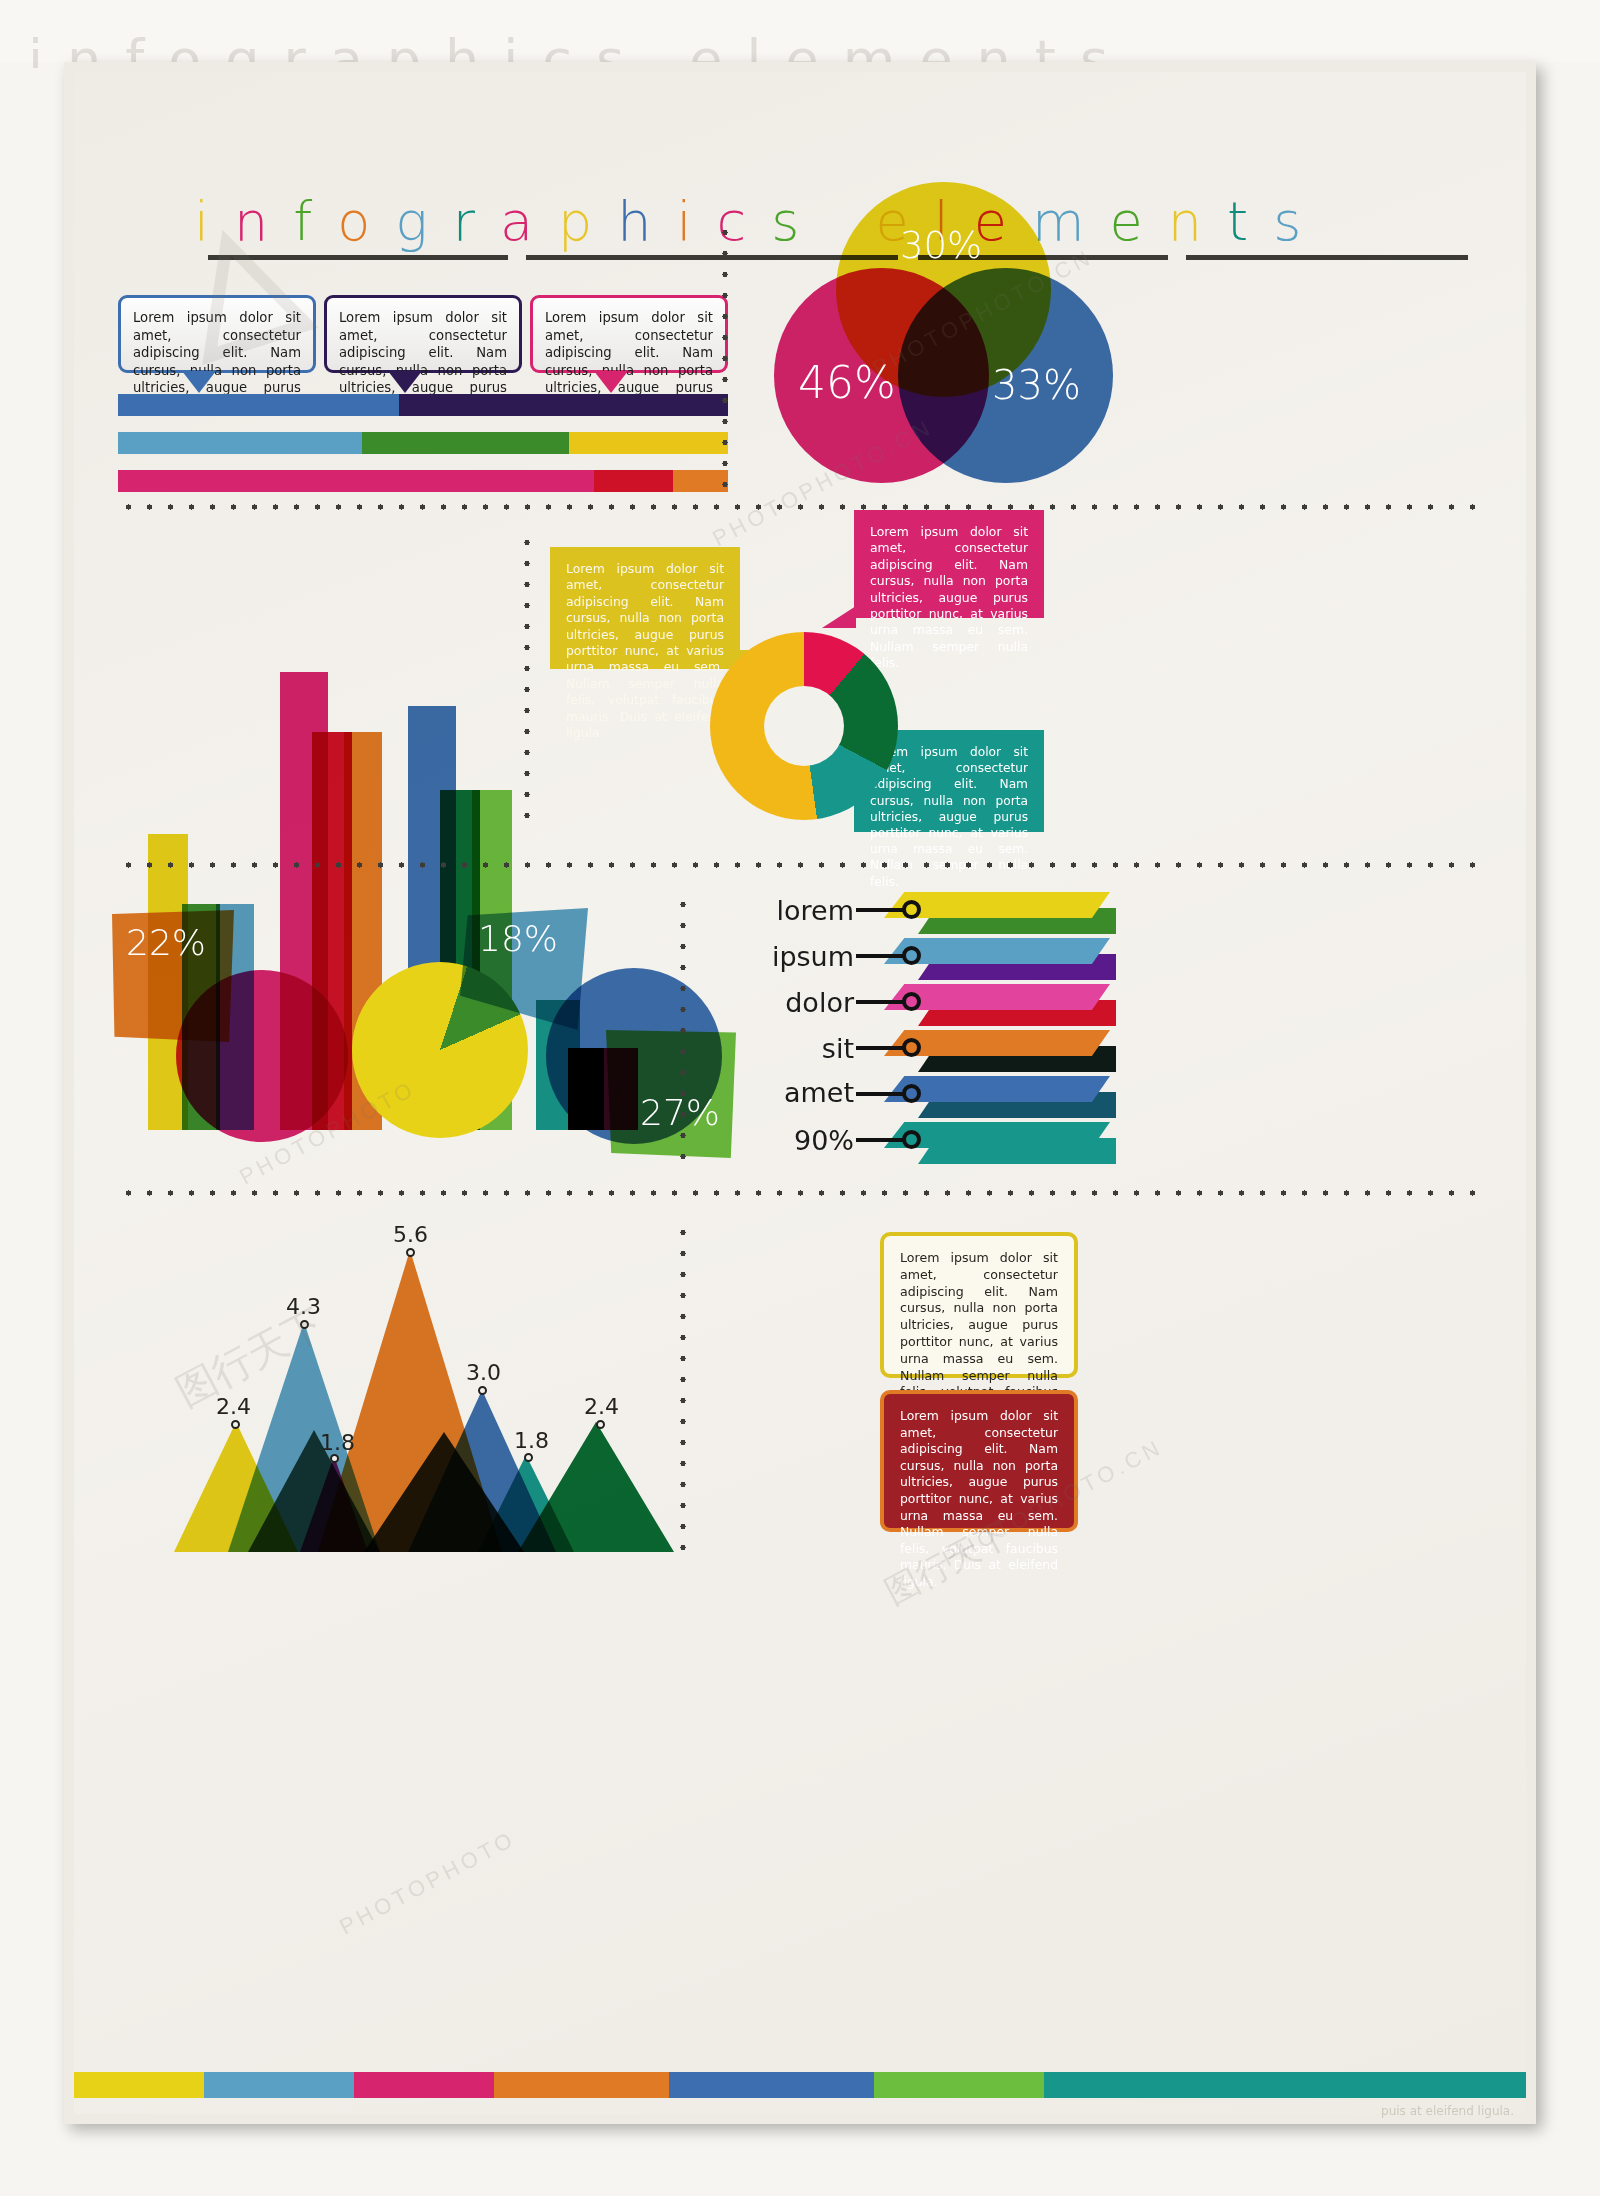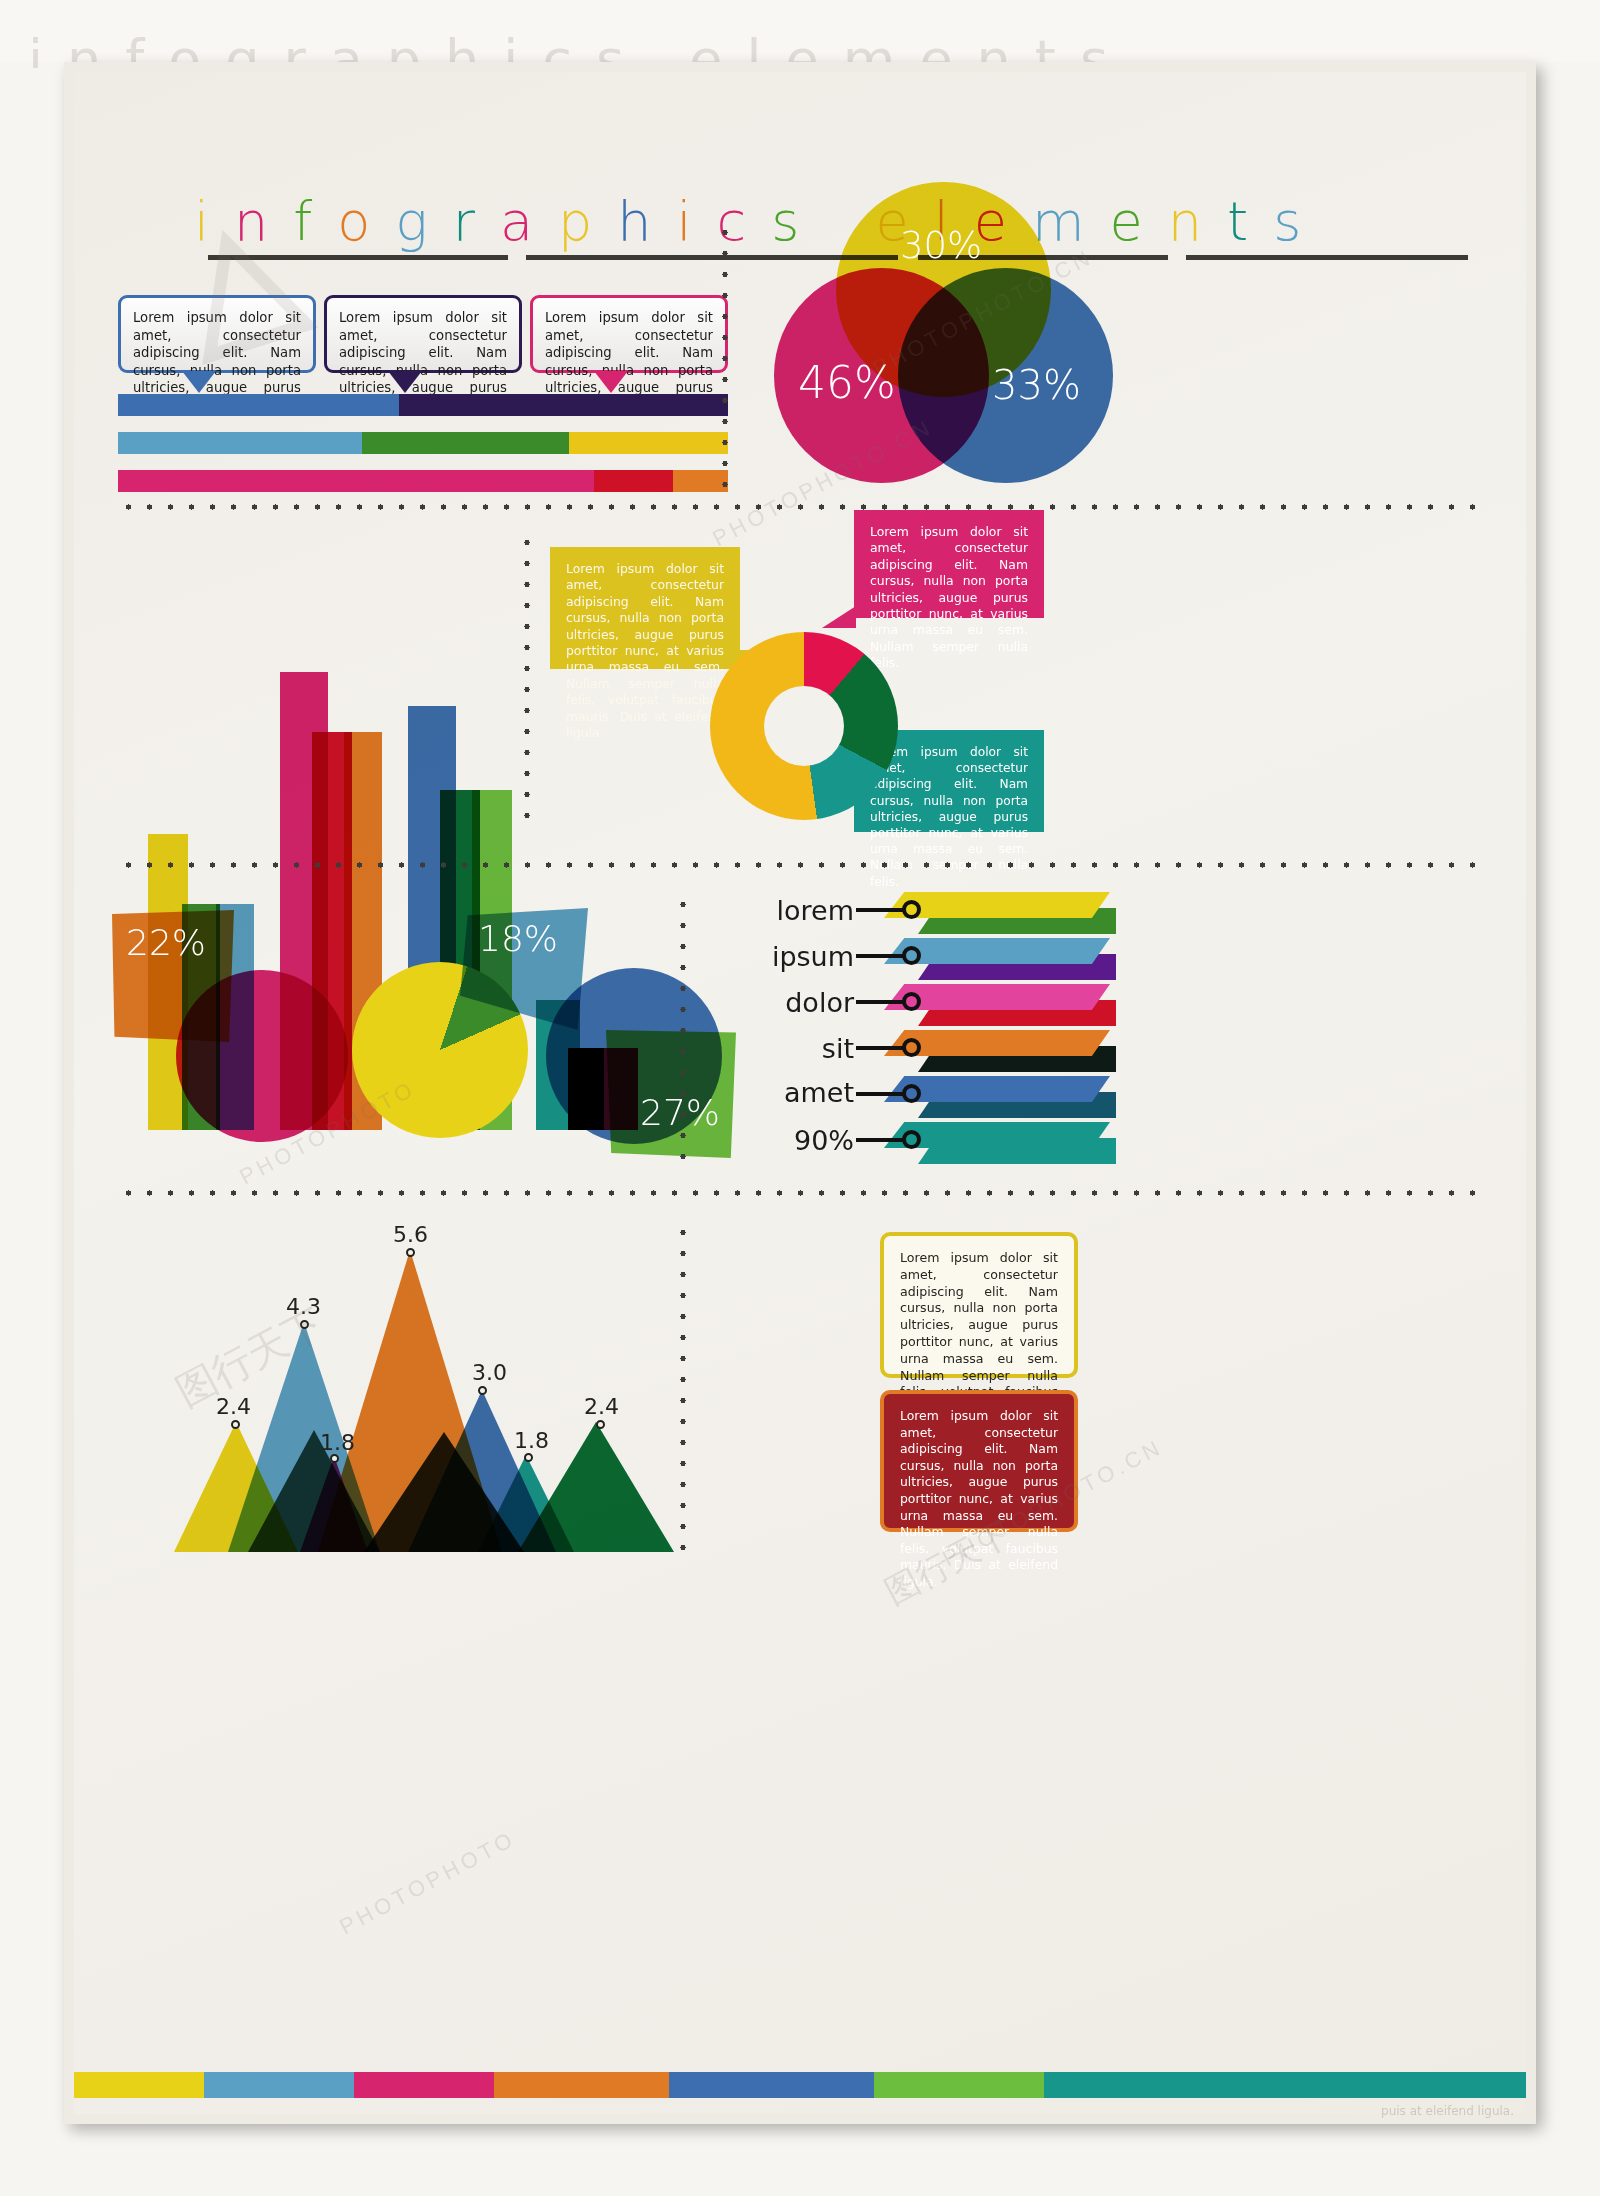--- a/index.html
+++ b/index.html
@@ -338,21 +338,21 @@
 
       <div class="vlbl" style="left:168px;top:62px;">4.3</div>
       <div class="vdot" style="left:182px;top:88px;"></div>
 
       <div class="vlbl" style="left:202px;top:198px;">1.8</div>
       <div class="vdot" style="left:212px;top:222px;"></div>
 
       <div class="vlbl" style="left:275px;top:-10px;">5.6</div>
       <div class="vdot" style="left:288px;top:16px;"></div>
 
-      <div class="vlbl" style="left:348px;top:128px;margin-left:6px;">3.0</div>
+      <div class="vlbl" style="left:348px;top:128px;">3.0</div>
       <div class="vdot" style="left:360px;top:154px;"></div>
 
       <div class="vlbl" style="left:396px;top:196px;">1.8</div>
       <div class="vdot" style="left:406px;top:221px;"></div>
 
       <div class="vlbl" style="left:466px;top:162px;">2.4</div>
       <div class="vdot" style="left:478px;top:188px;"></div>
     </div>
 
     <div class="dots-v" style="left:606px;top:1150px;height:330px;"></div>

